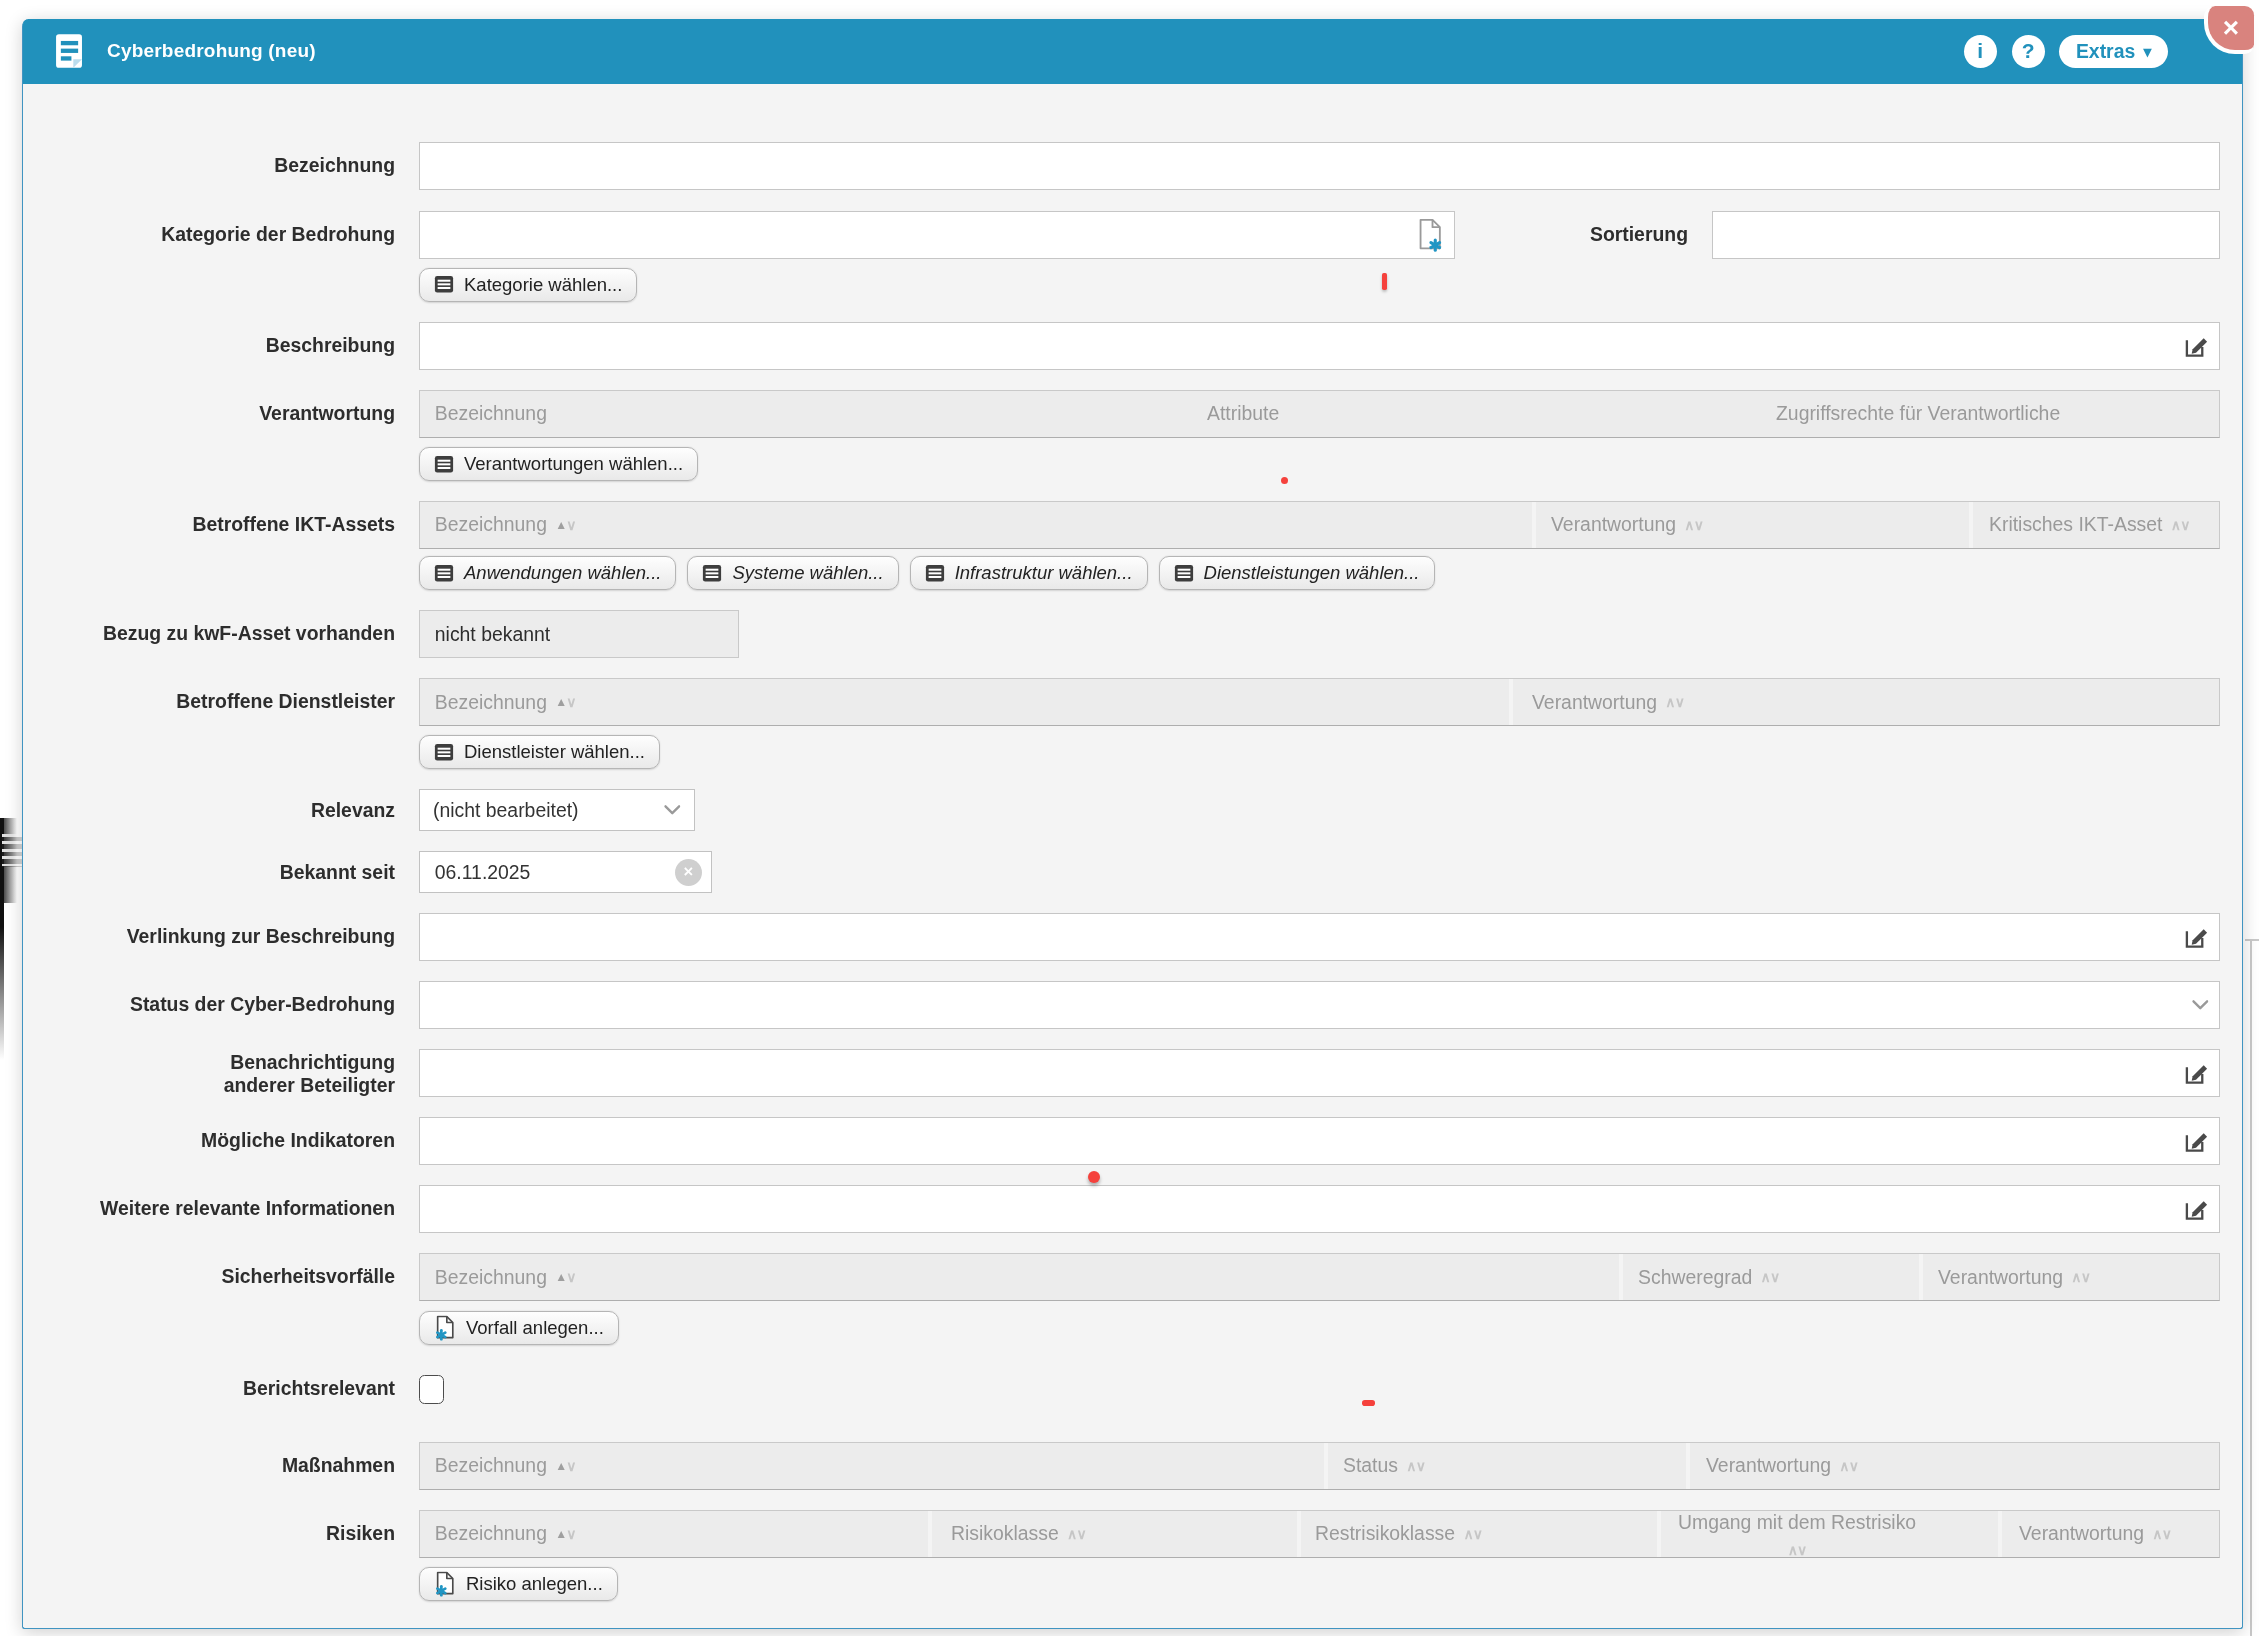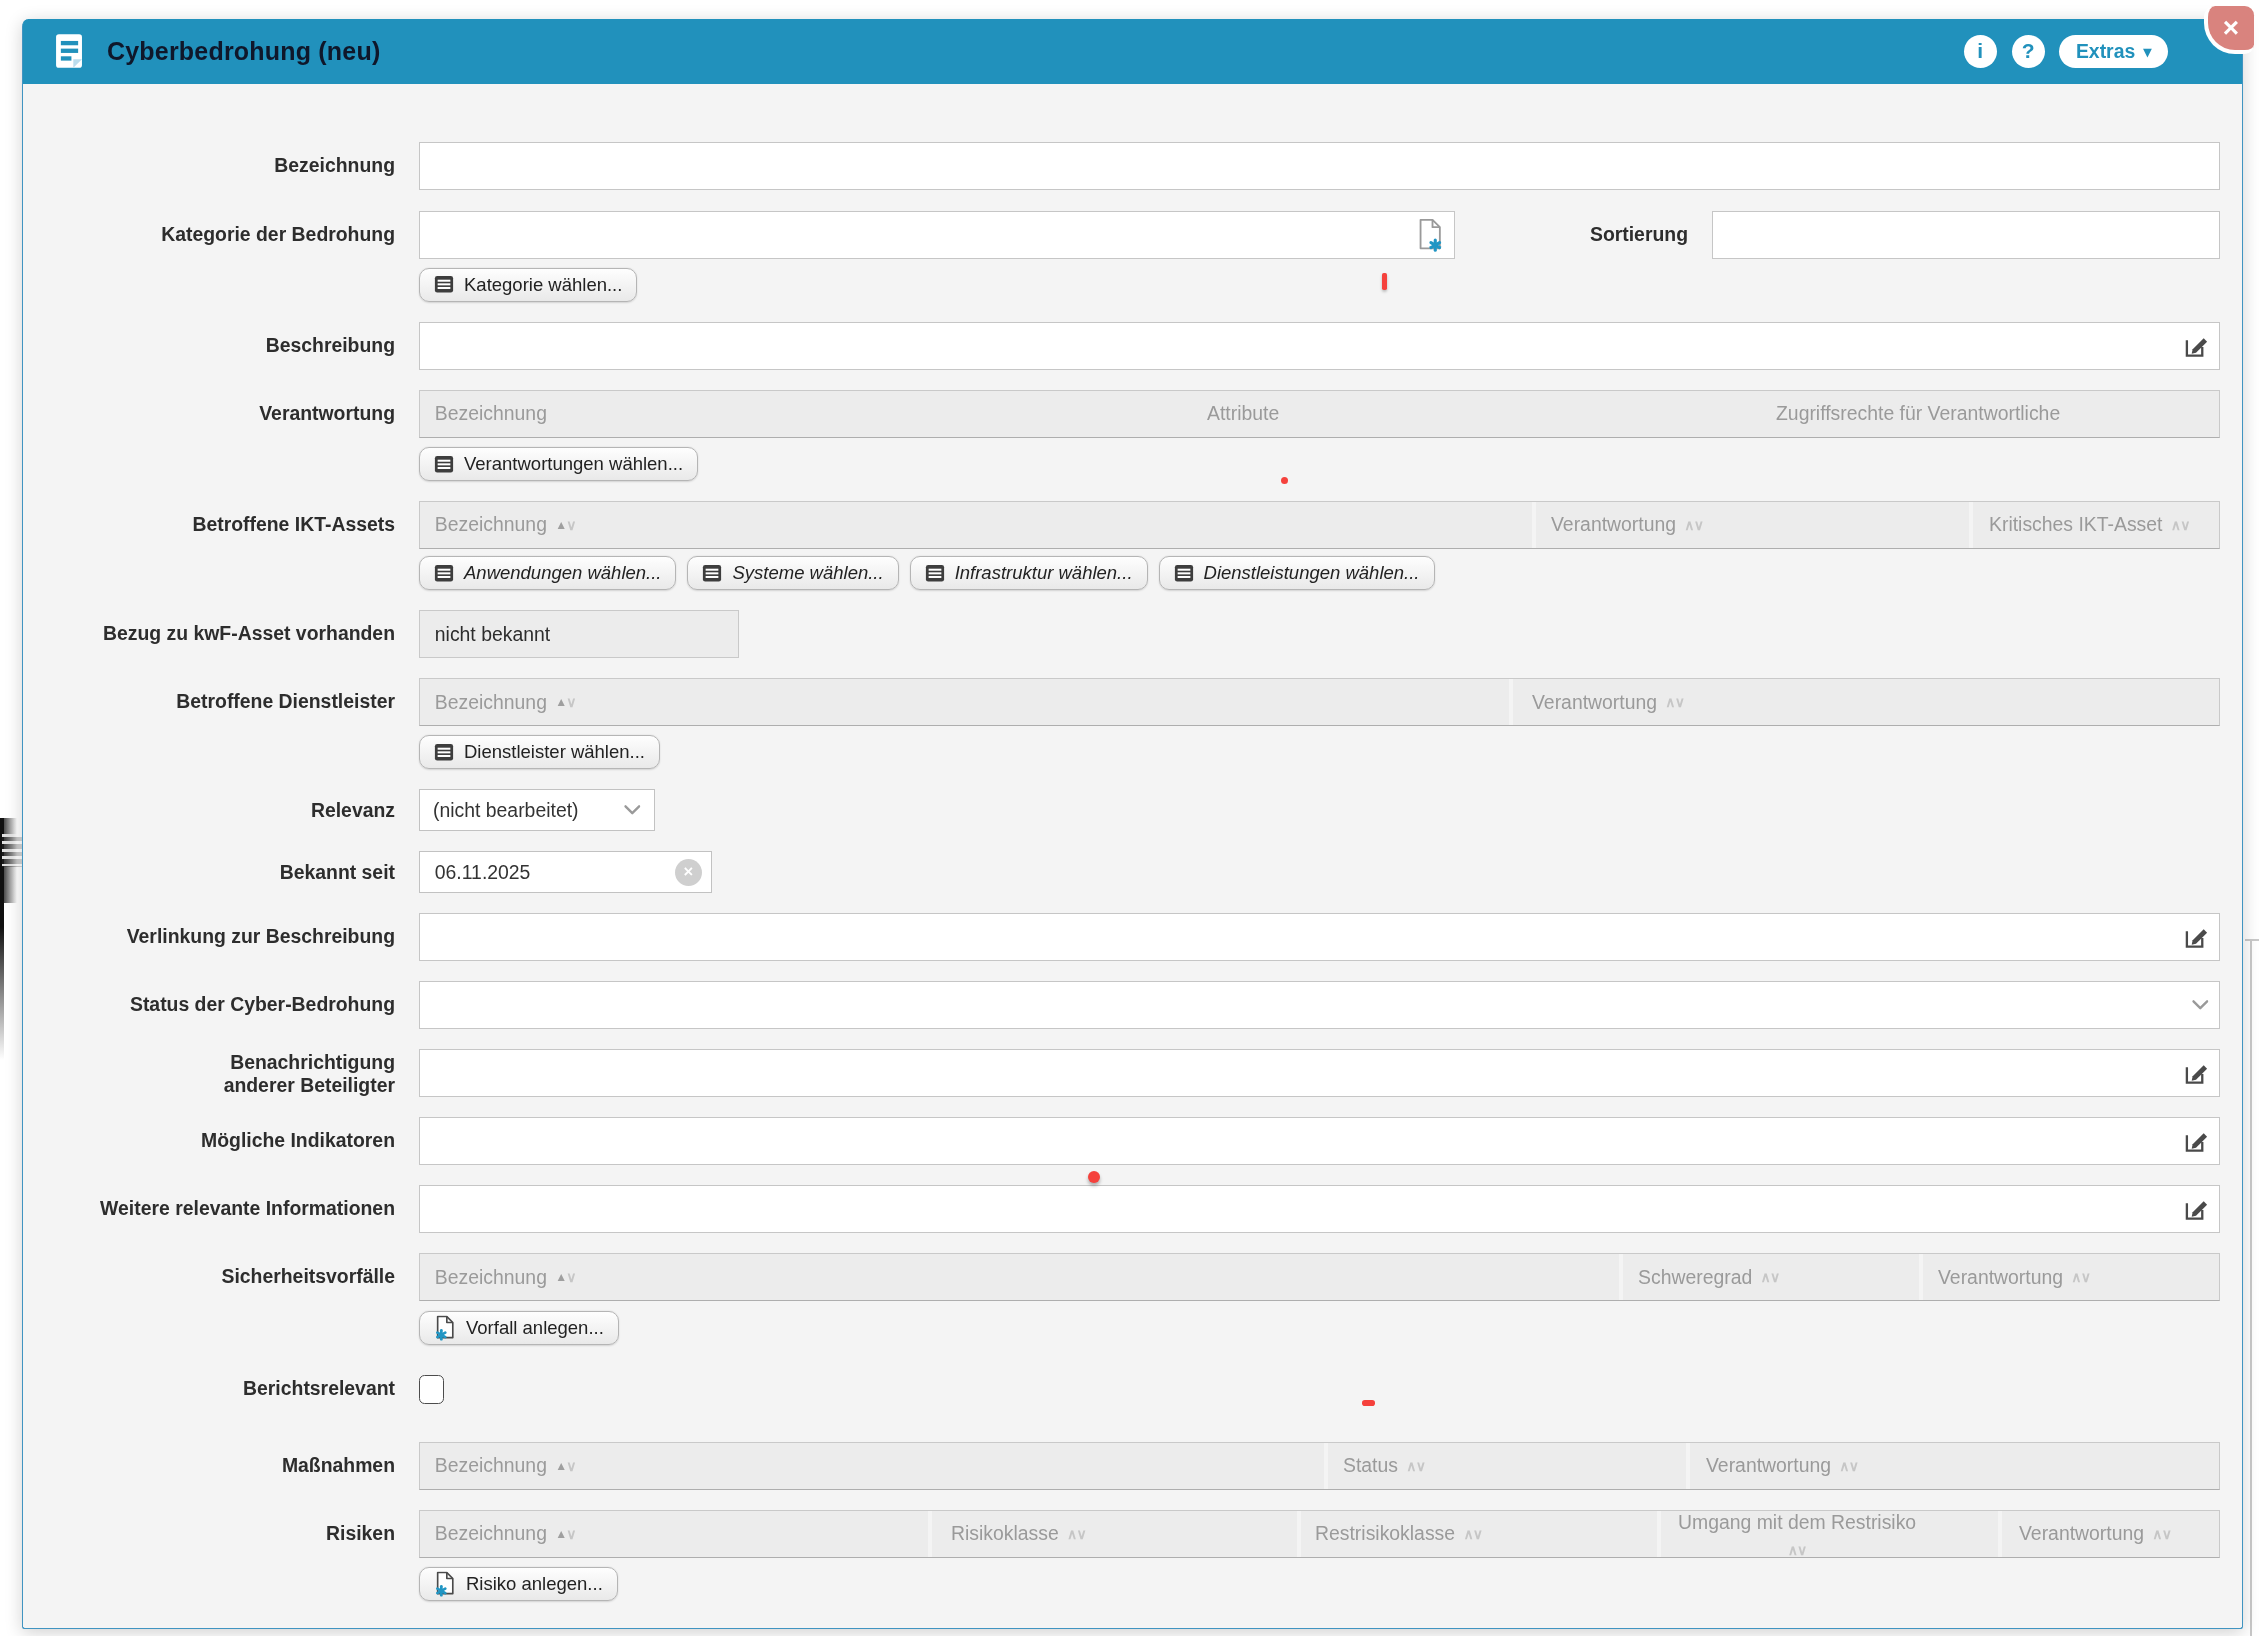--- a/index.html
+++ b/index.html
@@ -17,21 +17,21 @@
     background:#f4f4f4;
     border:1.8px solid #4094c1; border-top:none;
     border-radius:7.4px 7.4px 2.8px 2.8px;
     box-shadow:0 3.7px 16.6px rgba(0,0,0,.18);
   }
   .hdr {
     height:65px; background:#2191bc; display:flex; align-items:center;
     padding:0 74px 0 31px; border-radius:5.5px 5.5px 0 0;
   }
   .hdr-icon { width:31px; height:37px; flex:none; }
-  .hdr-title { color:#0f172a; font-size:25px; font-weight:bold; margin-left:22px; letter-spacing:0.2px; }
+  .hdr-title { color:#ffffff; font-size:19px; font-weight:bold; margin-left:22px; letter-spacing:0.2px; }
   .hdr-right { margin-left:auto; display:flex; align-items:center; gap:14.8px; }
   .hcircle {
     width:33px; height:33px; border-radius:50%; background:#fff; color:#2191bc;
     font-weight:bold; font-size:21px; display:flex; align-items:center; justify-content:center;
     cursor:default;
   }
   .extras {
     height:33px; border-radius:16.6px; background:#fff; color:#2191bc; font-weight:bold;
     font-size:19.4px; padding:0 16.6px; display:flex; align-items:center; gap:8.3px;
   }
@@ -85,21 +85,21 @@
     background:linear-gradient(#fefefe,#e9e9e9); border:0.9px solid #b5b5b5; border-radius:10px;
     font-size:18.5px; color:#222; box-shadow:0 0.9px 1.8px rgba(0,0,0,.14); white-space:nowrap; cursor:default;
   }
   .btn .ic { line-height:0; }
 
   .rofield {
     width:320px; height:48px; background:#ececec; border:0.9px solid #c9c9c9;
     display:flex; align-items:center; padding:0 14.8px; font-size:19.4px; color:#2d2d2d;
   }
   .selectbox {
-    width:236px; height:42px; background:#fff; border:0.9px solid #c2c2c2;
+    width:276px; height:42px; background:#fff; border:0.9px solid #c2c2c2;
     display:flex; align-items:center; justify-content:space-between; padding:0 13px;
     font-size:19.4px; color:#333;
   }
   .datebox {
     width:293px; height:42px; background:#fff; border:0.9px solid #c2c2c2;
     display:flex; align-items:center; padding:0 9.2px 0 14.8px; font-size:19.4px; color:#333;
   }
   .clear-btn {
     margin-left:auto; width:27px; height:27px; border-radius:50%; background:#cfcfcf;
     color:#fff; font-weight:bold; font-size:16.6px; display:flex; align-items:center; justify-content:center;

